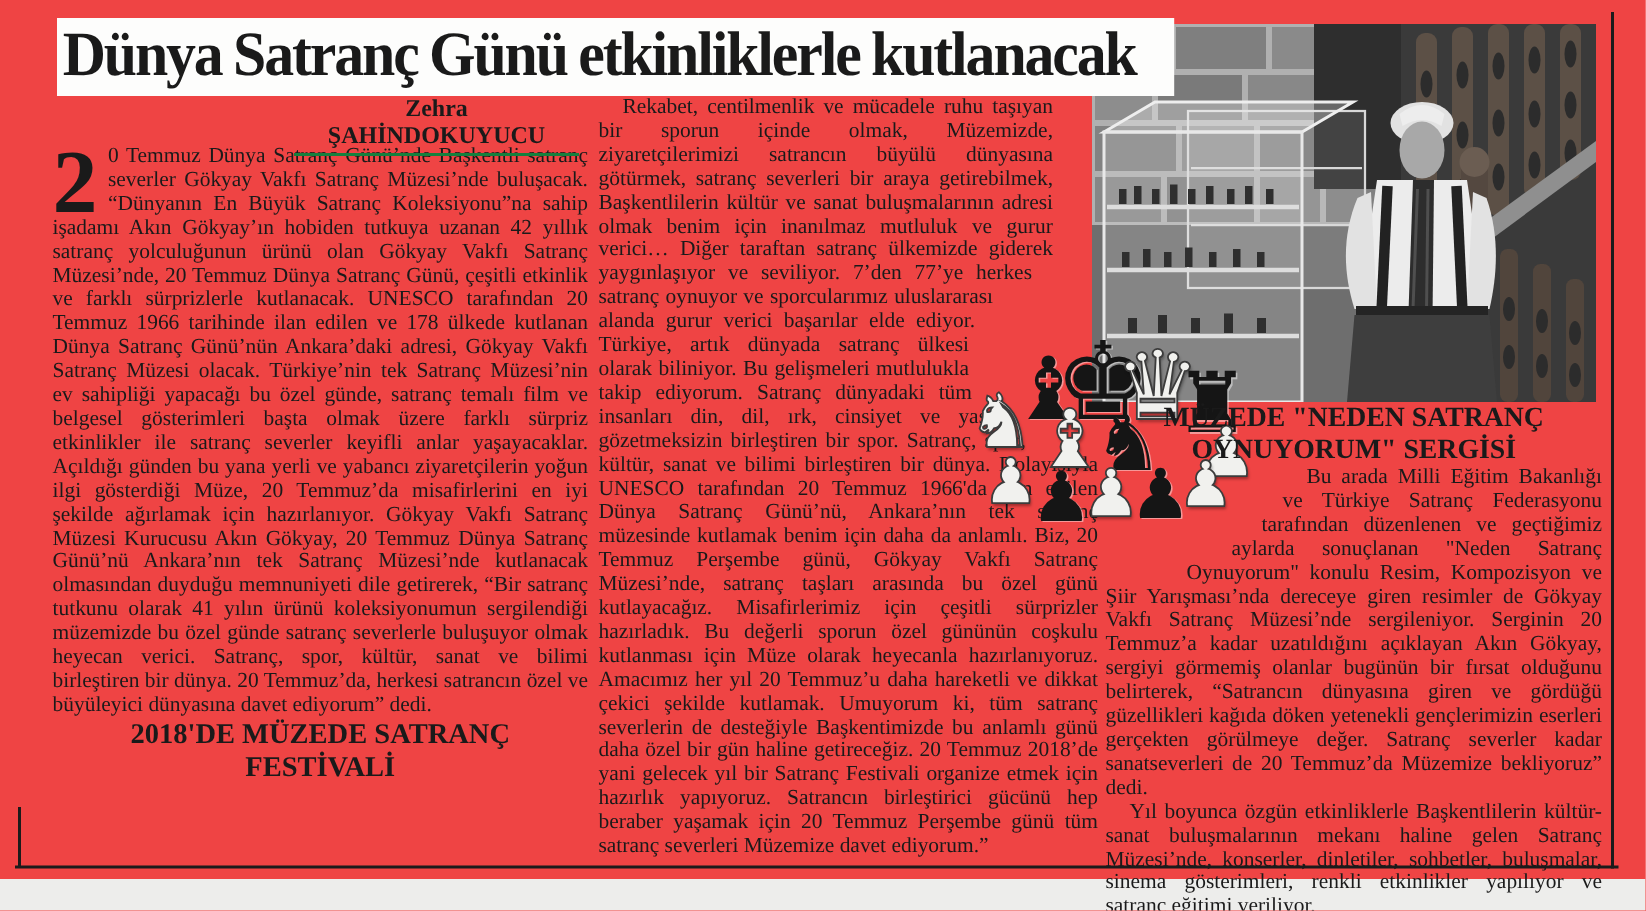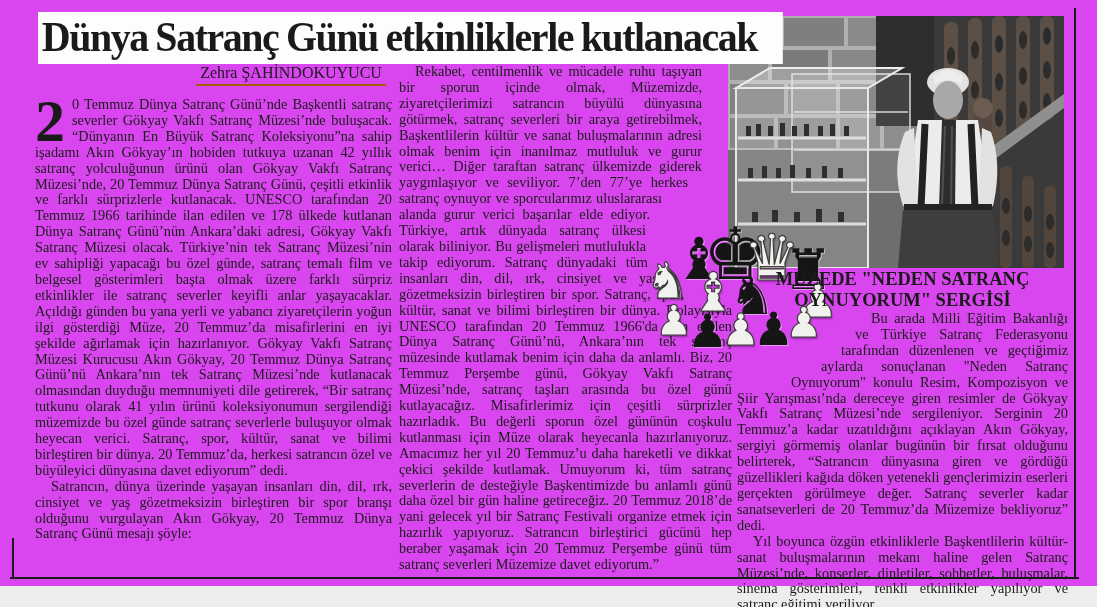--- a/index.html
+++ b/index.html
@@ -1,29 +1,29 @@
 <!DOCTYPE html>
 <html><head>
 <meta charset="utf-8">
 <style>
   html,body{margin:0;padding:0;}
-  .page{position:relative;width:1097px;height:607px;background:#d946ef;overflow:hidden;
+  .page{position:relative;width:1097px;height:607px;background:#ef4444;overflow:hidden;
         font-family:"Liberation Serif", serif;color:#1a1a1a;}
   
   .scan-strip{position:absolute;left:0;top:586px;width:1097px;height:21px;background:#ededeb;}
   .frame-right{position:absolute;left:1074px;top:8px;width:2px;height:571px;background:#1b1b1b;}
   .frame-bottom{position:absolute;left:10px;top:577px;width:1069px;height:2px;background:#1b1b1b;}
   .frame-left-stub{position:absolute;left:12px;top:538px;width:2px;height:40px;background:#1b1b1b;}
   
   .headline{position:absolute;left:38px;top:12px;width:772px;z-index:6;background:#fdfdfc;
             font-weight:bold;font-size:42px;line-height:46px;letter-spacing:-1.5px;word-spacing:-1px;
             white-space:nowrap;transform:scaleX(.95);transform-origin:left top;padding:2px 8px 4px 4px;}
   
   .byline{position:absolute;left:196px;top:64px;width:190px;z-index:5;text-align:center;
-          font-weight:normal;font-size:16px;border-bottom:2px solid #a16207;padding-bottom:2px;}
+          font-weight:bold;font-size:16px;border-bottom:2px solid #15803d;padding-bottom:2px;}
   
   .col{position:absolute;text-align:justify;font-size:14.3px;line-height:15.9px;z-index:2;}
   .col p{margin:0;}
   .indent{text-indent:16px;}
   .col1{left:35px;top:97px;width:357px;}
   .col2{left:399px;top:64px;width:333px;}
   .col3{left:737px;top:269px;width:331px;z-index:4;}
   .dropcap{float:left;font-size:60px;line-height:46px;font-weight:bold;margin:1px 7px 0 0;}
   .subhead{font-weight:bold;font-size:19px;line-height:22px;text-align:center;margin:10px 0 8px 0;text-indent:0;}
   .col3-head{font-weight:bold;font-size:18.5px;line-height:21px;text-align:center;
@@ -167,21 +167,21 @@
       </g>
     </svg>
   </div>
 
   <div class="headline">Dünya Satranç Günü etkinliklerle kutlanacak</div>
 
   <div class="byline">Zehra ŞAHİNDOKUYUCU</div>
 
   <div class="col col1">
     <p><span class="dropcap">2</span><span>0 Temmuz Dünya Satranç Günü’nde Başkentli satranç severler Gökyay Vakfı Satranç Müzesi’nde buluşacak. “Dünyanın En Büyük Satranç Koleksiyonu”na sahip işadamı Akın Gökyay’ın hobiden tutkuya uzanan 42 yıllık satranç yolculuğunun ürünü olan Gökyay Vakfı Satranç Müzesi’nde, 20 Temmuz Dünya Satranç Günü, çeşitli etkinlik ve farklı sürprizlerle kutlanacak. UNESCO tarafından 20 Temmuz 1966 tarihinde ilan edilen ve 178 ülkede kutlanan Dünya Satranç Günü’nün Ankara’daki adresi, Gökyay Vakfı Satranç Müzesi olacak. Türkiye’nin tek Satranç Müzesi’nin ev sahipliği yapacağı bu özel günde, satranç temalı film ve belgesel gösterimleri başta olmak üzere farklı sürpriz etkinlikler ile satranç severler keyifli anlar yaşayacaklar. Açıldığı günden bu yana yerli ve yabancı ziyaretçilerin yoğun ilgi gösterdiği Müze, 20 Temmuz’da misafirlerini en iyi şekilde ağırlamak için hazırlanıyor. Gökyay Vakfı Satranç Müzesi Kurucusu Akın Gökyay, 20 Temmuz Dünya Satranç Günü’nü Ankara’nın tek Satranç Müzesi’nde kutlanacak olmasından duyduğu memnuniyeti dile getirerek, “Bir satranç tutkunu olarak 41 yılın ürünü koleksiyonumun sergilendiği müzemizde bu özel günde satranç severlerle buluşuyor olmak heyecan verici. Satranç, spor, kültür, sanat ve bilimi birleştiren bir dünya. 20 Temmuz’da, herkesi satrancın özel ve büyüleyici dünyasına davet ediyorum” dedi.</span></p>
-    <p class="indent">Satrancın, dünya üzerinde yaşayan insanları din, dil, ırk, cinsiyet ve yaş gözetmeksizin birleştiren bir spor branşı olduğunu vurgulayan Akın Gökyay, 20 Temmuz Dünya Satranç Günü mesajı şöyle:</p>
+    <p class="subhead">2018'DE MÜZEDE SATRANÇ FESTİVALİ</p>
   </div>
 
   <div class="col col2">
     <p class="indent">
       <span class="fr" style="width:30px;margin-top:108px;"></span>
       <span class="fr" style="width:44px;"></span>
       <span class="fr" style="width:70px;"></span>
       <span class="fr" style="width:82px;"></span>
       <span class="fr" style="width:86px;"></span>
       <span class="fr" style="width:84px;"></span>

